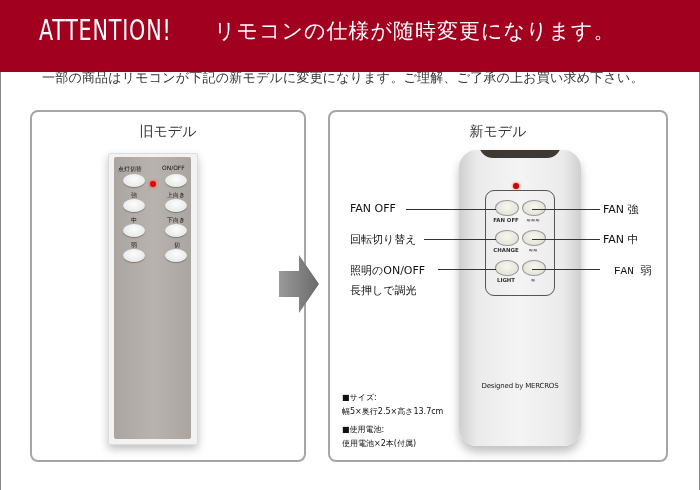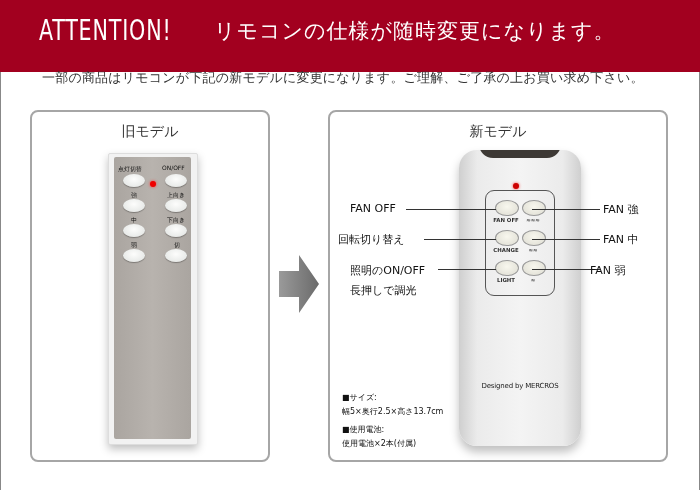--- a/index.html
+++ b/index.html
@@ -3,21 +3,21 @@
 <meta charset="utf-8">
 <style>
   html,body{margin:0;padding:0;}
   body{width:700px;height:490px;position:relative;overflow:hidden;background:#fff;font-family:"DejaVu Sans","Liberation Sans",sans-serif;color:#222;}
   .frame{position:absolute;left:0;top:0;width:698px;height:490px;border-left:1px solid #888;border-right:1px solid #888;}
   .header{position:absolute;left:0;top:0;width:700px;height:72px;background:#a2001f;color:#fff;}
   .header .attn{position:absolute;left:39px;top:14px;font-family:"DejaVu Sans Condensed","DejaVu Sans",sans-serif;font-size:28px;letter-spacing:1px;transform:scaleX(0.82);transform-origin:left top;white-space:nowrap;}
   .header .msg{position:absolute;left:214px;top:17px;font-size:21px;white-space:nowrap;letter-spacing:1px;}
   .subtitle{position:absolute;left:42px;top:69px;font-size:13px;white-space:nowrap;color:#333;letter-spacing:0.2px;}
   .box{position:absolute;top:110px;height:348px;border:2px solid #a6a6a6;border-radius:8px;background:#fff;}
-  .box.left{left:30px;width:236px;}
+  .box.left{left:30px;width:236px;padding-left:36px;}
   .box.right{left:328px;width:336px;}
   .box-title{position:absolute;top:11px;left:0;width:100%;text-align:center;font-size:14px;color:#333;}
   .arrow{position:absolute;left:279px;top:255px;width:40px;height:58px;}
   
   .old-remote{position:absolute;left:76px;top:41px;width:88px;height:290px;background:#f2f2f2;border:1px solid #ddd;border-radius:2px;box-shadow:0 4px 8px rgba(0,0,0,0.25);}
   .old-face{position:absolute;left:5px;top:3px;width:77px;height:282px;background:linear-gradient(90deg,#aaa5a0,#b8b3ae 50%,#aaa5a0);border-radius:2px;}
   .old-lbl{position:absolute;font-size:7px;color:#111;white-space:nowrap;transform:scale(0.85);transform-origin:left top;}
   .old-btn{position:absolute;width:22px;height:13px;border-radius:50%;background:radial-gradient(ellipse at 50% 40%,#fdfdfc,#dfe2e0);box-shadow:0 1px 1px rgba(0,0,0,0.3);}
   .old-led{position:absolute;width:6px;height:6px;border-radius:50%;background:#e00;box-shadow:0 0 3px #f33;}
   
@@ -104,33 +104,33 @@
       <div class="new-lbl" style="left:0px;top:86px;">LIGHT</div>
       <div class="new-btn" style="left:36px;top:69px;"></div>
       <div class="new-lbl" style="left:27px;top:86px;">≈</div>
     </div>
     <div class="brand">Designed by MERCROS</div>
   </div>
 
   <span class="callout" style="left:20px;top:90px;">FAN OFF</span>
   <div class="line" style="left:76px;top:97px;width:90px;"></div>
 
-  <span class="callout" style="left:8px;top:120px;">回転切り替え</span>
+  <span class="callout" style="left:20px;top:120px;">回転切り替え</span>
   <div class="line" style="left:94px;top:127px;width:72px;"></div>
 
   <span class="callout" style="left:20px;top:151px;">照明のON/OFF</span>
   <div class="line" style="left:108px;top:157px;width:58px;"></div>
   <span class="callout" style="left:20px;top:171px;">長押しで調光</span>
 
   <div class="line" style="left:202px;top:97px;width:68px;"></div>
   <span class="callout" style="left:273px;top:90px;">FAN 強</span>
 
   <div class="line" style="left:202px;top:127px;width:68px;"></div>
   <span class="callout" style="left:273px;top:120px;">FAN 中</span>
 
   <div class="line" style="left:202px;top:157px;width:68px;"></div>
-  <span class="callout" style="left:260px;top:151px;">FAN 弱</span>
+  <span class="callout" style="left:284px;top:151px;font-family:Liberation Mono, monospace;">FAN 弱</span>
 
   <span class="spec" style="left:12px;top:280px;">■サイズ:</span>
   <span class="spec" style="left:12px;top:294px;">幅5×奥行2.5×高さ13.7cm</span>
   <span class="spec" style="left:12px;top:312px;">■使用電池:</span>
   <span class="spec" style="left:12px;top:326px;">使用電池×2本(付属)</span>
 </div>
 
 </body></html>

